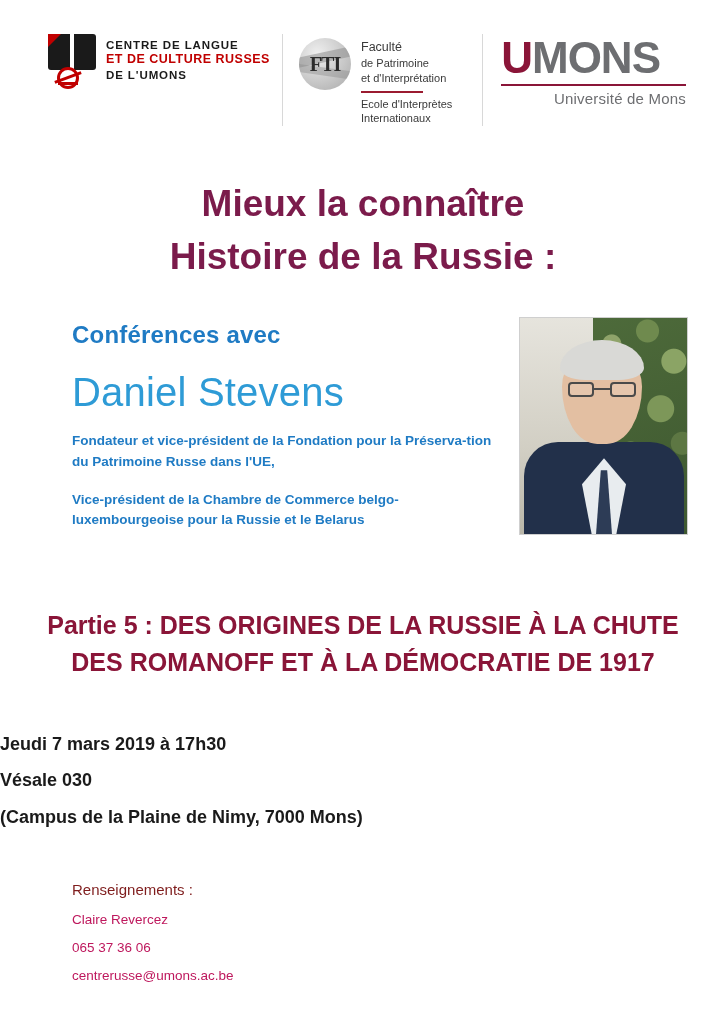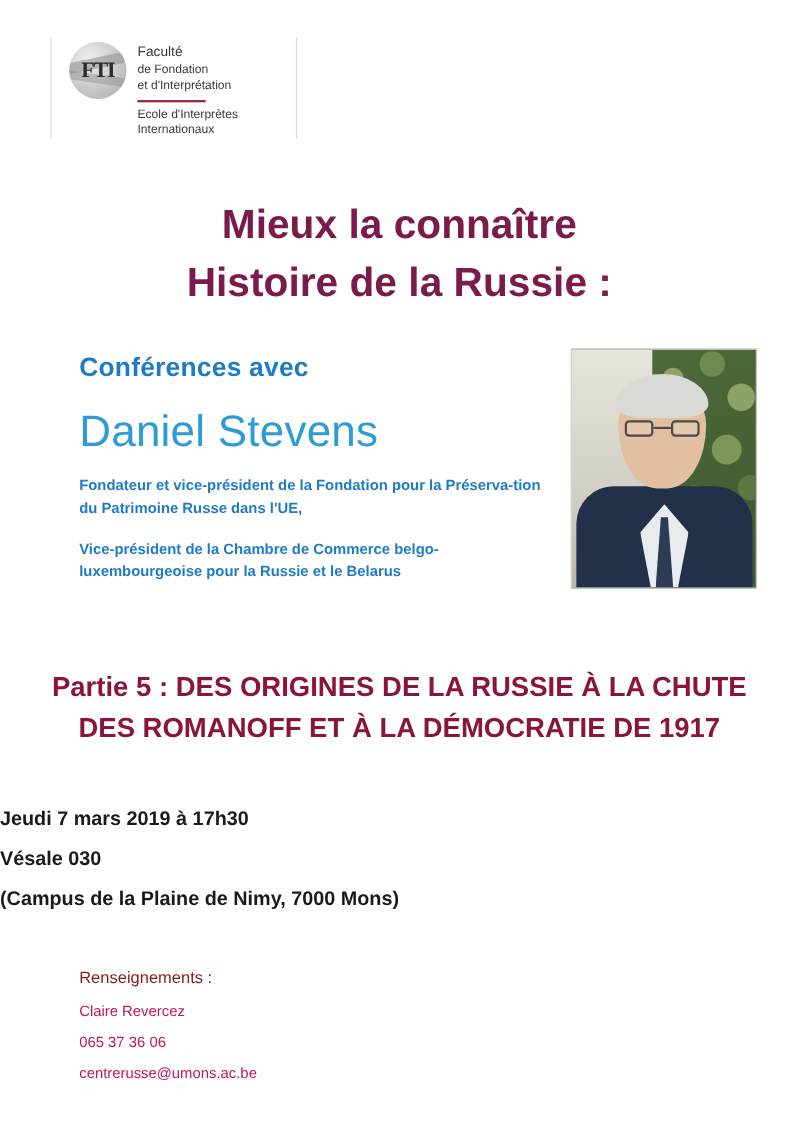--- a/index.html
+++ b/index.html
@@ -380,36 +380,61 @@
   .contact .line {
     color: #be185d;
     font-size: 13.5px;
   }
 </style>
 </head>
 <body>
 
 <div class="logo-row">
 
+  <div class="logo-clcr">
+    <div class="clcr-mark">
+      <div class="clcr-book">
+        <div class="pg l"></div>
+        <div class="pg r"></div>
+        <div class="spine"></div>
+        <div class="red-corner"></div>
+      </div>
+      <div class="clcr-emblem">
+        <div class="circ"></div>
+        <div class="bar1"></div>
+        <div class="bar2"></div>
+      </div>
+    </div>
+    <div class="clcr-text">
+      <div class="clcr-l1">CENTRE  DE  LANGUE</div>
+      <div class="clcr-l2">ET DE CULTURE RUSSES</div>
+      <div class="clcr-l3">DE  L'UMONS</div>
+    </div>
+  </div>
 
   <div class="logo-fti">
     <div class="fti-mark">
       <div class="fti-globe"></div>
       <div class="fti-letters">FTI</div>
     </div>
     <div class="fti-text">
       <div class="big">Faculté</div>
-      <div>de Fondation</div>
+      <div>de Patrimoine</div>
       <div>et d'Interprétation</div>
       <div class="fti-rule"></div>
       <div>Ecole d'Interprètes</div>
       <div>Internationaux</div>
     </div>
   </div>
 
+  <div class="logo-umons">
+    <div class="umons-word"><span class="u">U</span><span>MONS</span></div>
+    <div class="umons-rule"></div>
+    <div class="umons-sub">Université de Mons</div>
+  </div>
 
 </div>
 
 <div class="title">
   <div>Mieux la connaître</div>
   <div>Histoire de la Russie :</div>
 </div>
 
 <div class="speaker-row">
   <div class="speaker-left">

